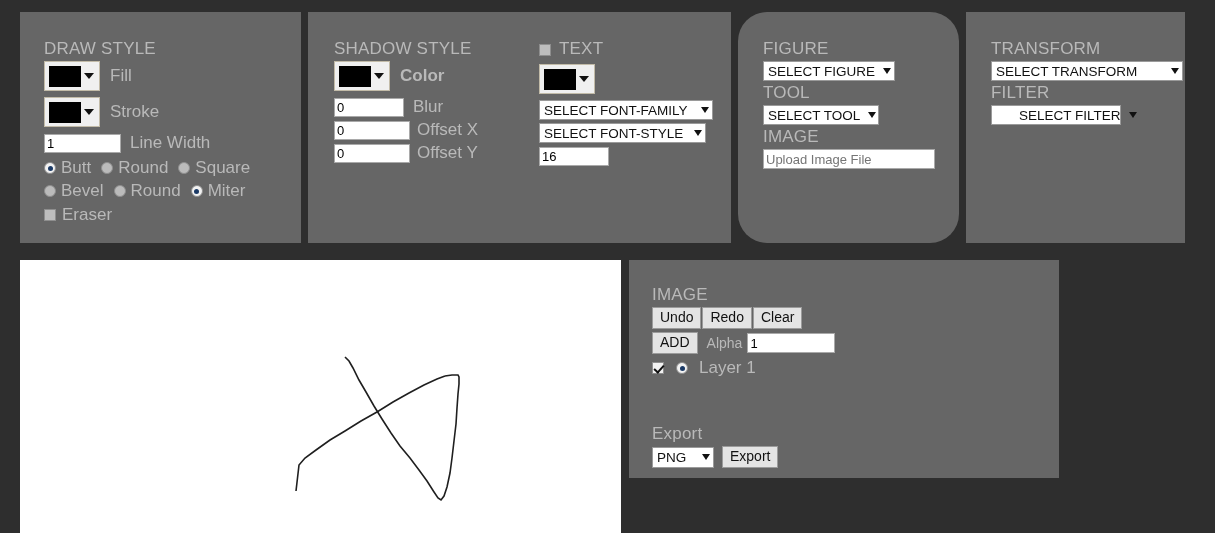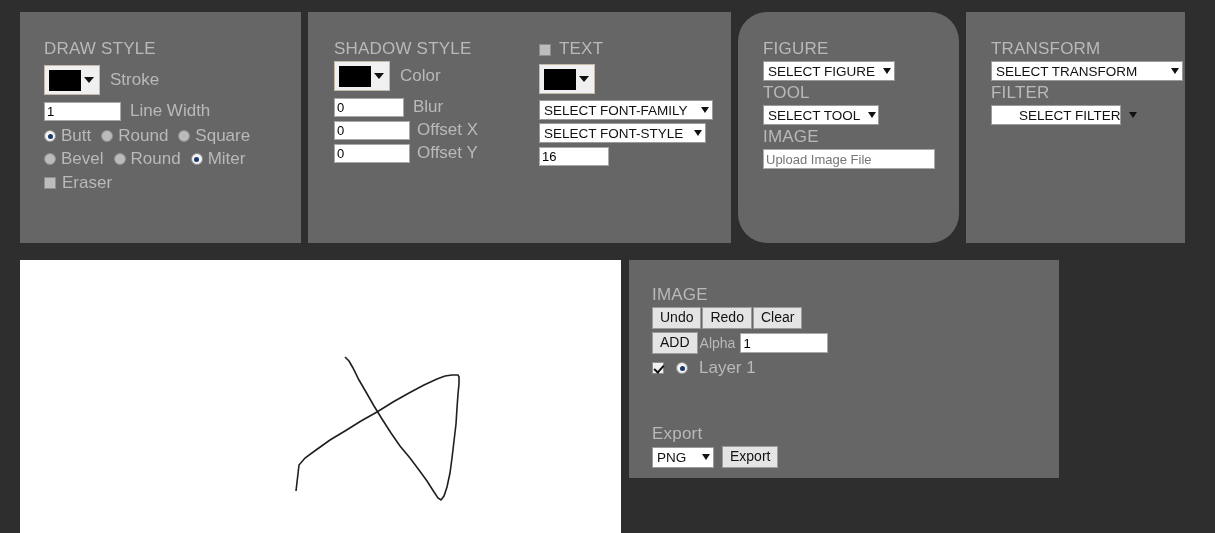--- a/index.html
+++ b/index.html
@@ -205,20 +205,27 @@
 </style>
 </head>
 <body>
 
 <div id="app">
 
   <div class="panel" style="left:20px; top:12px; width:281px; height:231px;">
     <div class="panel-inner">
       <div class="section-title">DRAW STYLE</div>
 
+      <div class="row" style="margin-top:2px;">
+        <span class="colorpick big">
+          <span class="sw"></span>
+          <span class="arr"></span>
+        </span>
+        <span class="label" style="margin-left:10px;">Fill</span>
+      </div>
 
       <div class="row" style="margin-top:6px;">
         <span class="colorpick big">
           <span class="sw"></span>
           <span class="arr"></span>
         </span>
         <span class="label" style="margin-left:10px;">Stroke</span>
       </div>
 
       <div class="row" style="margin-top:6px;">
@@ -253,21 +260,21 @@
 
   <div class="panel" style="left:308px; top:12px; width:236px; height:231px;">
     <div class="panel-inner" style="left:26px;">
       <div class="section-title">SHADOW STYLE</div>
 
       <div class="row" style="margin-top:2px;">
         <span class="colorpick big">
           <span class="sw"></span>
           <span class="arr"></span>
         </span>
-        <span class="label" style="margin-left:10px;">Color</span>
+        <span class="label" style="margin-left:10px;font-weight:bold;">Color</span>
       </div>
 
       <div class="row" style="margin-top:6px;">
         <input class="tinput" style="width: 70px;" value="0">
         <span class="label" style="margin-left:9px;">Blur</span>
       </div>
 
       <div class="row" style="margin-top:3px;">
         <input class="tinput" style="width: 76px;" value="0">
         <span class="label" style="margin-left:7px;">Offset X</span>
@@ -360,21 +367,21 @@
       <div class="section-title">IMAGE</div>
 
       <div class="row" style="margin-top:1px;">
         <span class="btn">Undo</span>
         <span class="btn" style="margin-left:1px;">Redo</span>
         <span class="btn" style="margin-left:1px;">Clear</span>
       </div>
 
       <div class="row" style="margin-top:3px;">
         <span class="btn">ADD</span>
-        <span class="label-sm" style="margin-left:2px;">Alpha</span>
+        <span class="label-sm" style="margin-left:9px;">Alpha</span>
         <input class="tinput" style="width: 88px; height: 20px; margin-left: 5px;" value="1">
       </div>
 
       <div class="row" style="margin-top:4px;">
         <span class="cbox on"></span>
         <span class="radio on" style="margin-left:12px;"></span>
         <span class="label" style="margin-left:11px;">Layer 1</span>
       </div>
 
       <div class="section-title" style="margin-top:45px;">Export</div>

